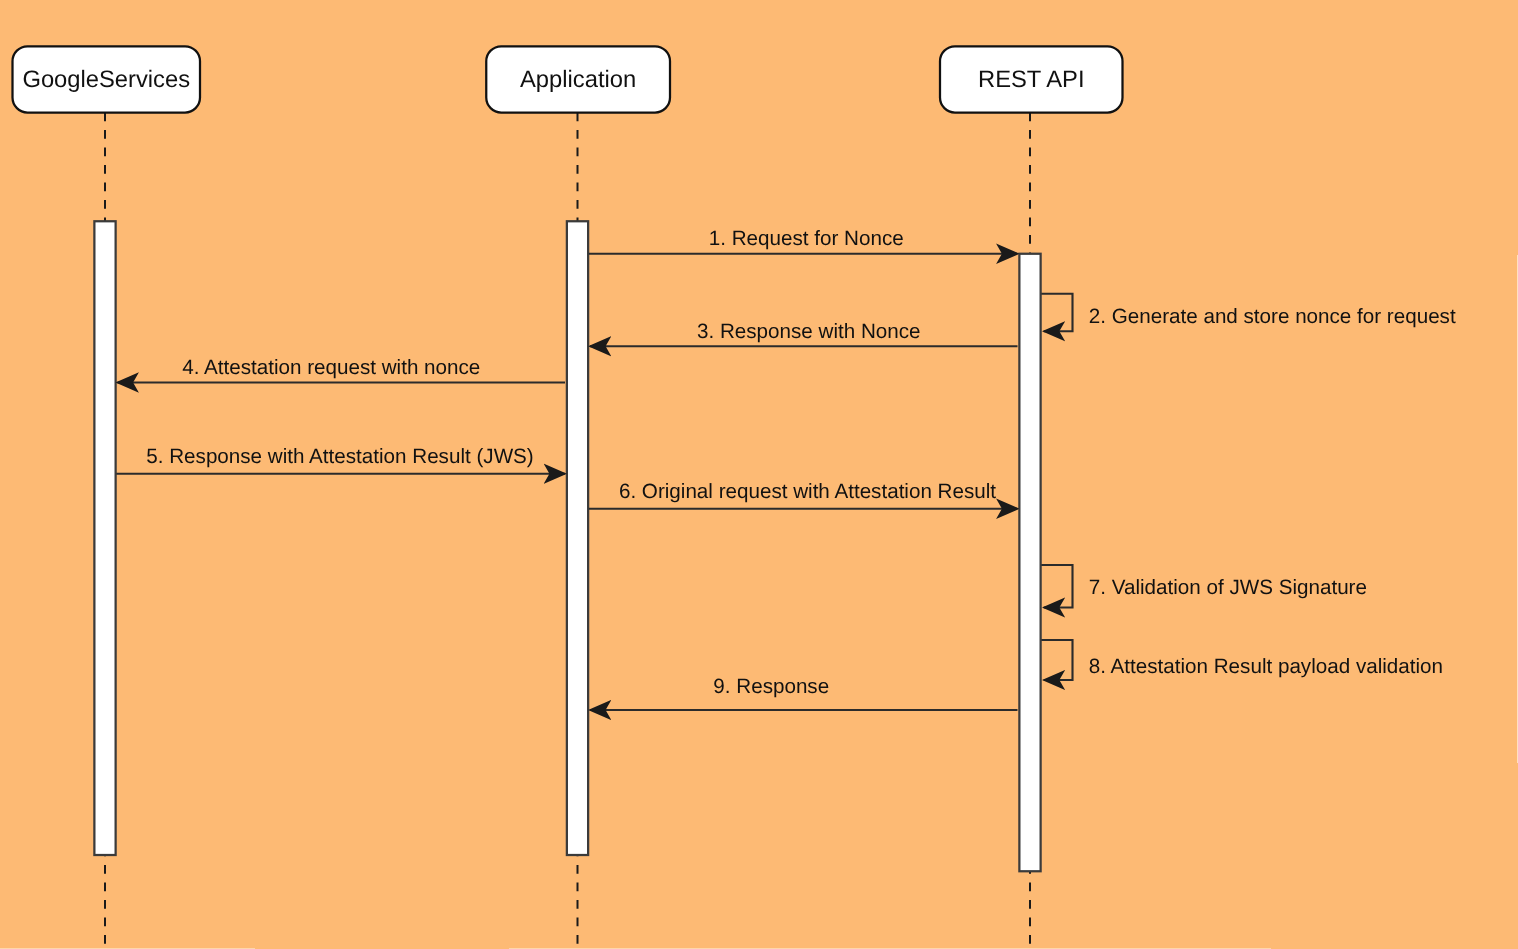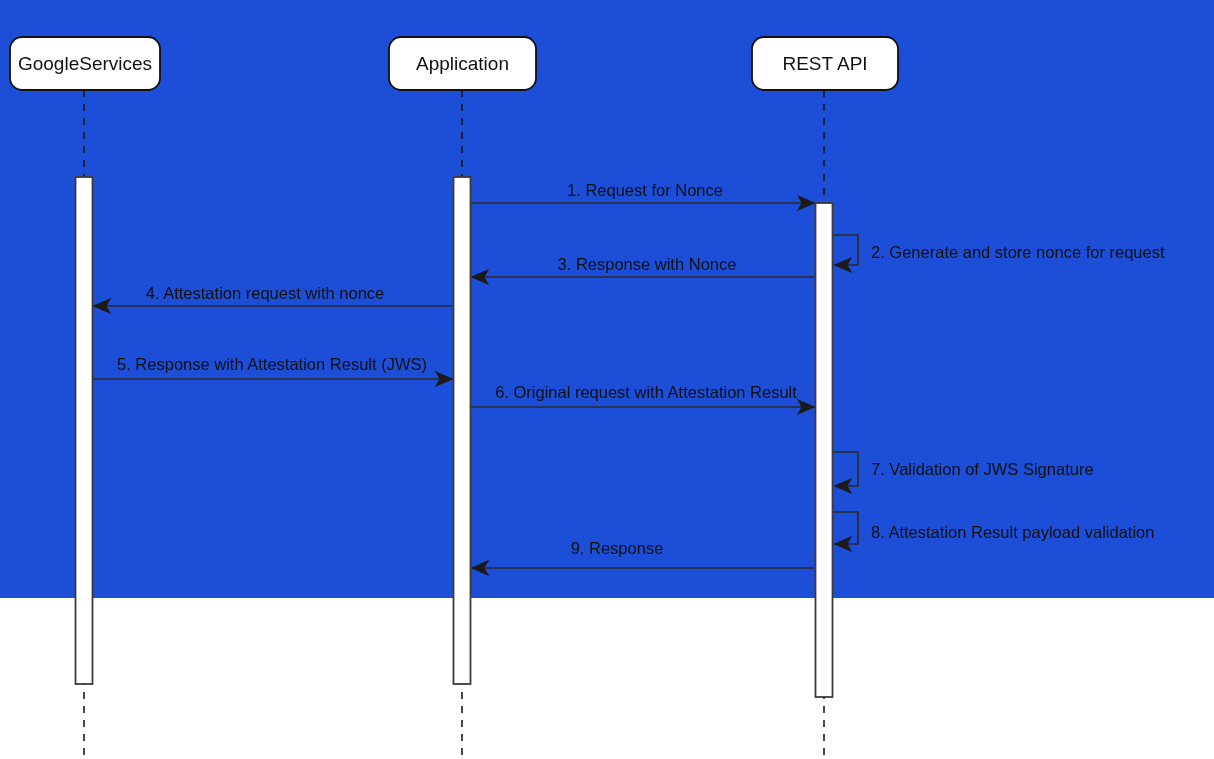--- a/index.html
+++ b/index.html
@@ -10,22 +10,22 @@
   }
   body {
     font-family: "Liberation Sans", sans-serif;
     width: 1214px;
     height: 759px;
     overflow: hidden;
   }
   #diagram-root {
     position: relative;
     width: 1214px;
-    height: 598px;
-    background: #1d4ed8;
+    height: 759px;
+    background: #fdba74;
   }
   svg.seq {
     display: block;
     width: 1214px;
     height: 759px;
   }
   .lifeline-dash {
     stroke: #1a1a1a;
     stroke-width: 1.6;
     stroke-dasharray: 7 7;

